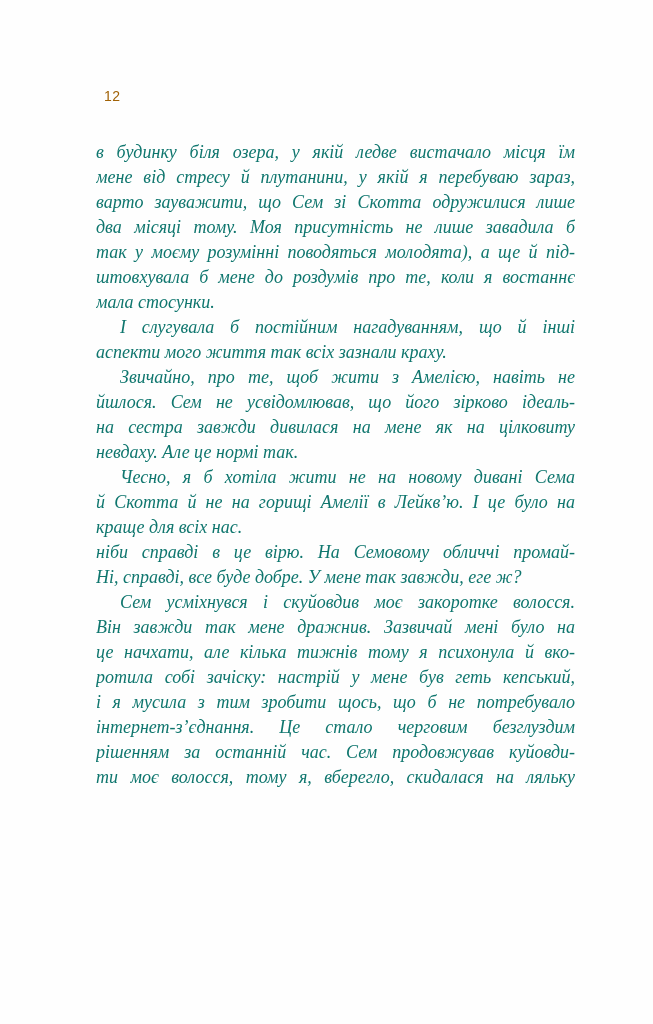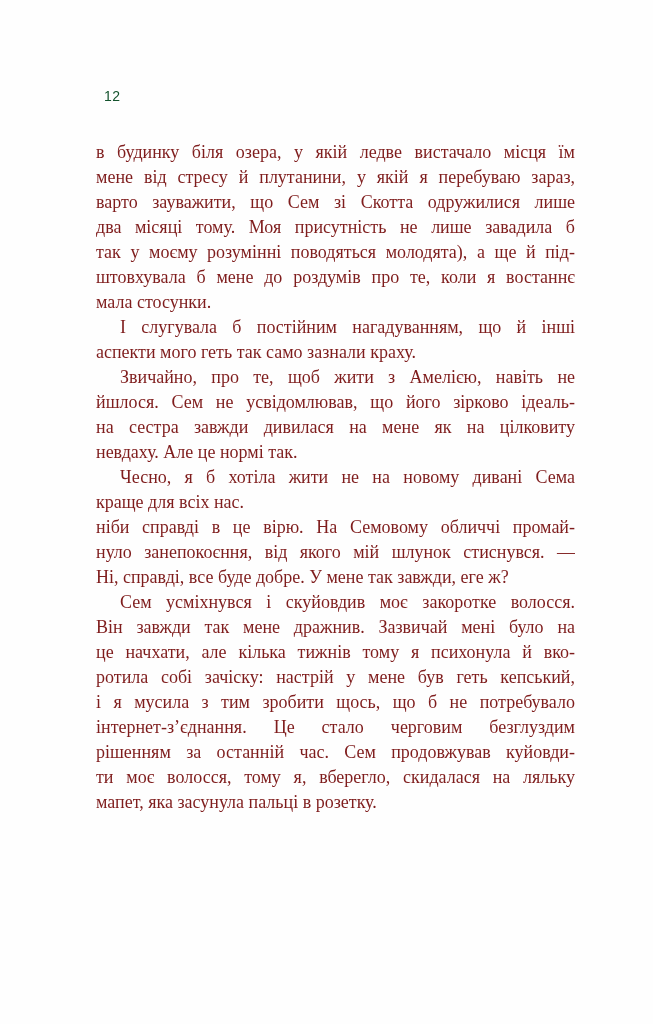--- a/index.html
+++ b/index.html
@@ -16,32 +16,33 @@
     height: 1024px;
     background: #fefefe;
   }
   .page-number {
     position: absolute;
     left: 104px;
     top: 88px;
     font-family: "Liberation Sans", "DejaVu Sans", sans-serif;
     font-size: 14px;
     line-height: 16px;
-    color: #14532d;
+    color: #a16207;
     letter-spacing: 0.5px;
   }
   .text-column {
     position: absolute;
     left: 96px;
     top: 140px;
     width: 479px;
     font-family: "Liberation Serif", "DejaVu Serif", serif;
     font-size: 18px;
     line-height: 25px;
-    color: #7f1d1d;
+    color: #0f766e;
+    font-style: italic;
   }
   .paragraph {
     margin: 0;
     padding: 0;
   }
   .line {
     text-align: justify;
     text-align-last: justify;
     height: 25px;
     overflow: hidden;
@@ -64,42 +65,41 @@
         <div class="line">в будинку біля озера, у якій ледве вистачало місця їм</div>
         <div class="line">мене від стресу й плутанини, у якій я перебуваю зараз,</div>
         <div class="line">варто зауважити, що Сем зі Скотта одружилися лише</div>
         <div class="line">два місяці тому. Моя присутність не лише завадила б</div>
         <div class="line">так у моєму розумінні поводяться молодята), а ще й під-</div>
         <div class="line">штовхувала б мене до роздумів про те, коли я востаннє</div>
         <div class="line last">мала стосунки.</div>
       </div>
       <div class="paragraph">
         <div class="line first-indent">І слугувала б постійним нагадуванням, що й інші</div>
-        <div class="line last">аспекти мого геть так само зазнали краху.</div>
+        <div class="line last">аспекти мого життя так всіх зазнали краху.</div>
       </div>
       <div class="paragraph">
         <div class="line first-indent">Звичайно, про те, щоб жити з Амелією, навіть не</div>
         <div class="line">йшлося. Сем не усвідомлював, що його зірково ідеаль-</div>
         <div class="line">на сестра завжди дивилася на мене як на цілковиту</div>
         <div class="line last">невдаху. Але це нормі так.</div>
       </div>
       <div class="paragraph">
         <div class="line first-indent">Чесно, я б хотіла жити не на новому дивані Сема</div>
+        <div class="line">й Скотта й не на горищі Амелії в Лейкв’ю. І це було на</div>
         <div class="line last">краще для всіх нас.</div>
       </div>
       <div class="paragraph">
         <div class="line">ніби справді в це вірю. На Семовому обличчі промай-</div>
-        <div class="line">нуло занепокоєння, від якого мій шлунок стиснувся. —</div>
         <div class="line last">Ні, справді, все буде добре. У мене так завжди, еге ж?</div>
       </div>
       <div class="paragraph">
         <div class="line first-indent">Сем усміхнувся і скуйовдив моє закоротке волосся.</div>
         <div class="line">Він завжди так мене дражнив. Зазвичай мені було на</div>
         <div class="line">це начхати, але кілька тижнів тому я психонула й вко-</div>
         <div class="line">ротила собі зачіску: настрій у мене був геть кепський,</div>
         <div class="line">і я мусила з тим зробити щось, що б не потребувало</div>
         <div class="line">інтернет-з’єднання. Це стало черговим безглуздим</div>
         <div class="line">рішенням за останній час. Сем продовжував куйовди-</div>
         <div class="line">ти моє волосся, тому я, вберегло, скидалася на ляльку</div>
-        <div class="line last">мапет, яка засунула пальці в розетку.</div>
       </div>
     </div>
 </div>
 
 </body></html>

